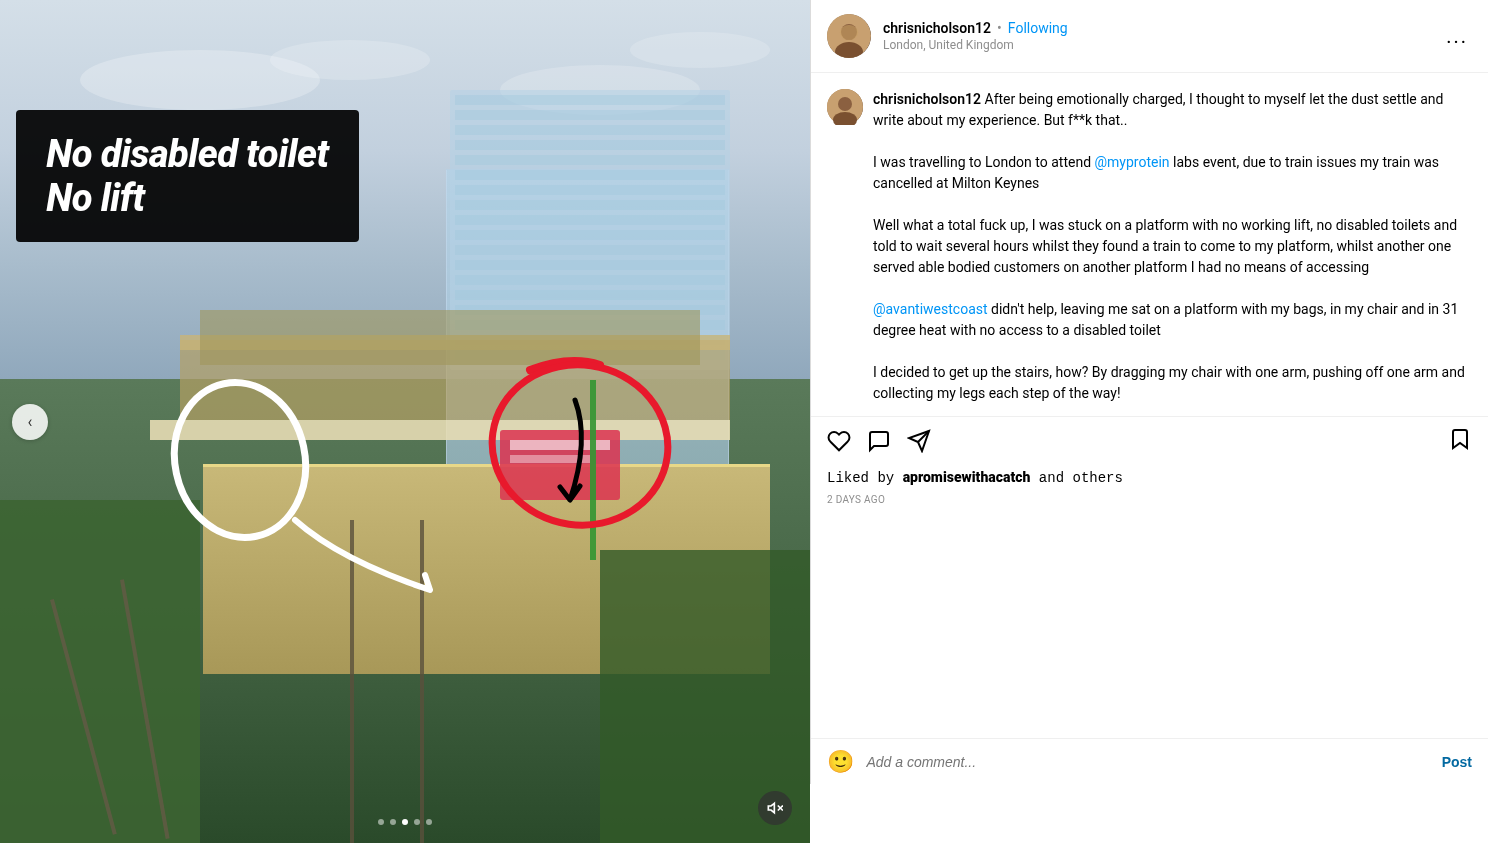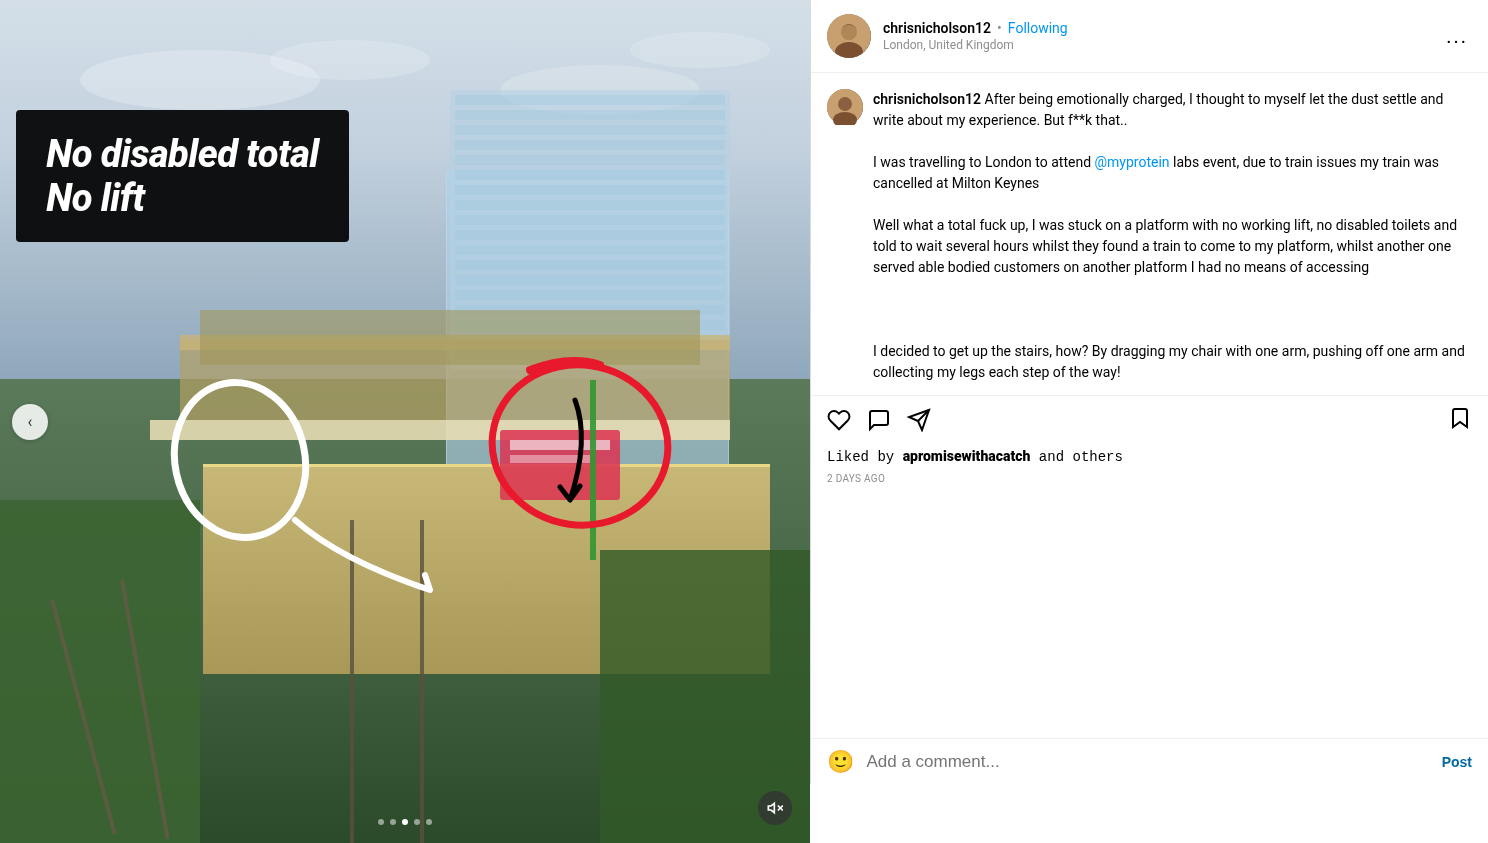--- a/index.html
+++ b/index.html
@@ -334,23 +334,24 @@
     }
     .comment-emoji {
       font-size: 22px;
       cursor: pointer;
       color: #8e8e8e;
     }
     .comment-input {
       flex: 1;
       border: none;
       outline: none;
-      font-size: 17px;
+      font-size: 14px;
       color: #000000;
       background: transparent;
+      font-style: italic;
     }
     .post-btn {
       color: #0369a1;
       font-weight: 600;
       font-size: 14px;
       cursor: pointer;
       background: none;
       border: none;
     }
 
@@ -423,21 +424,21 @@
     <path d="M295,520 Q340,560 430,590 L425,575 M430,590 L415,585" stroke="white" stroke-width="6" fill="none" stroke-linecap="round" stroke-linejoin="round"></path>
 
     <path d="M530,370 Q570,355 600,365" stroke="#e8192c" stroke-width="8" fill="none" stroke-linecap="round"></path>
 
     <ellipse cx="580" cy="445" rx="88" ry="80" fill="none" stroke="#e8192c" stroke-width="7" transform="rotate(8,580,445)"></ellipse>
 
     <path d="M575,400 Q590,440 570,500 L560,487 M570,500 L580,486" stroke="#000" stroke-width="5" fill="none" stroke-linecap="round" stroke-linejoin="round"></path>
   </svg>
 
   <div class="text-overlay">
-    <span class="line1">No disabled total</span>
+    <span class="line1">No disabled toilet</span>
     <span class="line2">No lift</span>
   </div>
 
 
   <div class="nav-arrow-left">‹</div>
 
   <div class="dot-indicators">
     <div class="dot"></div>
     <div class="dot"></div>
     <div class="dot active"></div>
@@ -486,20 +487,23 @@
       </div>
       <div class="caption-text">
         <span class="cap-username">chrisnicholson12</span><span> After being emotionally charged, I thought to myself let the dust settle and write about my experience. But f**k that..</span>
         <br><br>
         <span>
           <span>I was travelling to London to attend </span><span class="mention">@myprotein</span><span> labs event, due to train issues my train was cancelled at Milton Keynes</span>
         </span>
         <br><br>
         <span>Well what a total fuck up, I was stuck on a platform with no working lift, no disabled toilets and told to wait several hours whilst they found a train to come to my platform, whilst another one served able bodied customers on another platform I had no means of accessing</span>
         <br><br>
+        <span>
+          <span class="mention">@avantiwestcoast</span><span> didn't help, leaving me sat on a platform with my bags, in my chair and in 31 degree heat with no access to a disabled toilet</span>
+        </span>
         <br><br>
         <span>I decided to get up the stairs, how? By dragging my chair with one arm, pushing off one arm and collecting my legs each step of the way!</span>
       </div>
     </div>
   </div>
 
   <div class="actions-bar">
     <div class="action-icons">
       <div class="action-icon icon-heart">
         <svg viewBox="0 0 24 24">

